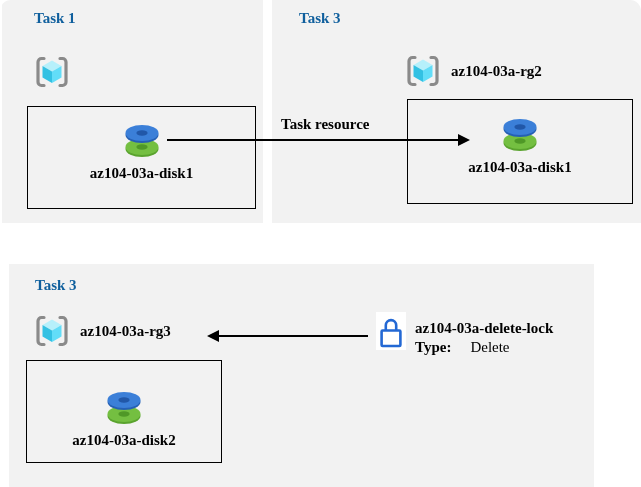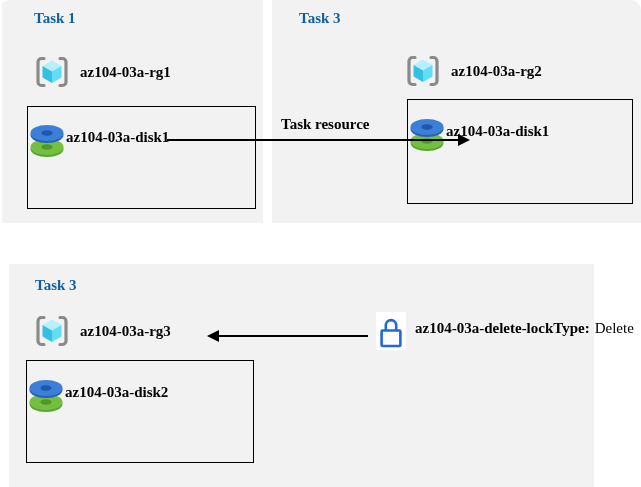--- a/index.html
+++ b/index.html
@@ -4,38 +4,38 @@
 <style>
   html,body{margin:0;padding:0;background:#fff;}
   .stage{position:relative;width:641px;height:487px;background:#fff;
          font-family:Liberation Serif, serif;color:#000;overflow:hidden;border-radius:11px;}
   .panel{position:absolute;background:#f2f2f2;}
   .panel-title{position:absolute;font-size:15px;font-weight:700;color:#0f5f9d;white-space:nowrap;}
   .rg-row{position:absolute;display:flex;align-items:center;gap:11px;}
   .rg-svg{width:34px;height:32px;flex:0 0 auto;}
   .rg-label{font-size:15px;font-weight:700;white-space:nowrap;}
   .res-box{position:absolute;border:1.5px solid #000;box-sizing:border-box;
-           display:flex;flex-direction:row;align-items:flex-start;}
+           display:flex;flex-direction:column;align-items:center;}
   .disk-svg{width:38px;height:36px;}
   .disk-label{font-size:15px;font-weight:700;white-space:nowrap;margin-top:7px;}
   .box1{left:25px;top:106px;width:229px;height:103px;padding-top:15px;}
   .box2{left:135px;top:99px;width:226px;height:105px;padding-top:16px;}
-  .box3{left:17px;top:96px;width:228px;height:103px;padding-top:16px;}
+  .box3{left:17px;top:96px;width:196px;height:103px;padding-top:28px;}
   .arrow-line{position:absolute;height:2px;background:#000;}
   .arrow-head{position:absolute;width:0;height:0;}
   .head-right{border-top:6.5px solid transparent;border-bottom:6.5px solid transparent;border-left:12px solid #000;}
   .head-left{border-top:6.5px solid transparent;border-bottom:6.5px solid transparent;border-right:12px solid #000;}
   .move-label{position:absolute;font-size:15px;font-weight:700;white-space:nowrap;}
   .lock-group{position:absolute;display:flex;align-items:flex-start;gap:9px;}
   .lock-tile{width:30px;height:38px;background:#fff;display:flex;align-items:center;justify-content:center;flex:0 0 auto;}
-  .lock-text{display:flex;flex-direction:row;line-height:19px;padding-top:7px;justify-content:space-between;}
+  .lock-text{display:flex;flex-direction:column;line-height:19px;padding-top:7px;justify-content:space-between;}
   .lock-name{font-size:15px;font-weight:700;white-space:nowrap;}
   .lock-type{font-size:15px;white-space:nowrap;}
   .lock-type b{font-weight:700;margin-top:32px;}
-  .lock-type .val{margin-left:5px;font-weight:400;}
+  .lock-type .val{margin-left:19px;font-weight:400;}
 </style>
 </head>
 <body>
 
 <svg width="0" height="0" style="position:absolute" aria-hidden="true">
   <defs>
     <g id="rg-icon-def">
       <path d="M9,2.5 H6.5 a3.5,3.5 0 0 0 -3.5,3.5 V26 a3.5,3.5 0 0 0 3.5,3.5 H9" fill="none" stroke="#8a8a8a" stroke-width="3.2" stroke-linecap="round"></path>
       <path d="M25,2.5 H27.5 a3.5,3.5 0 0 1 3.5,3.5 V26 a3.5,3.5 0 0 1 -3.5,3.5 H25" fill="none" stroke="#8a8a8a" stroke-width="3.2" stroke-linecap="round"></path>
       <polygon points="17,4.5 26.5,10 17,15.5 7.5,10" fill="#b6f0fb"></polygon>
@@ -58,21 +58,20 @@
 </svg>
 
 <div class="stage">
 
   <div class="panel" style="left:2px;top:0;width:261px;height:223px;">
     <div class="panel-title" style="left:32px;top:10px;">Task 1</div>
     <div class="rg-row" style="left:33px;top:56px;">
       <svg class="rg-svg" viewBox="0 0 34 32">
           <use href="#rg-icon-def"></use>
         </svg>
-      <span class="rg-label">az104-03a-rg1</span>
     </div>
     <div class="res-box box1">
       <svg class="disk-svg" viewBox="0 0 38 36">
           <use href="#disk-icon-def"></use>
         </svg>
       <span class="disk-label">az104-03a-disk1</span>
     </div>
   </div>
 
   <div class="panel" style="left:272px;top:0;width:369px;height:223px;">

